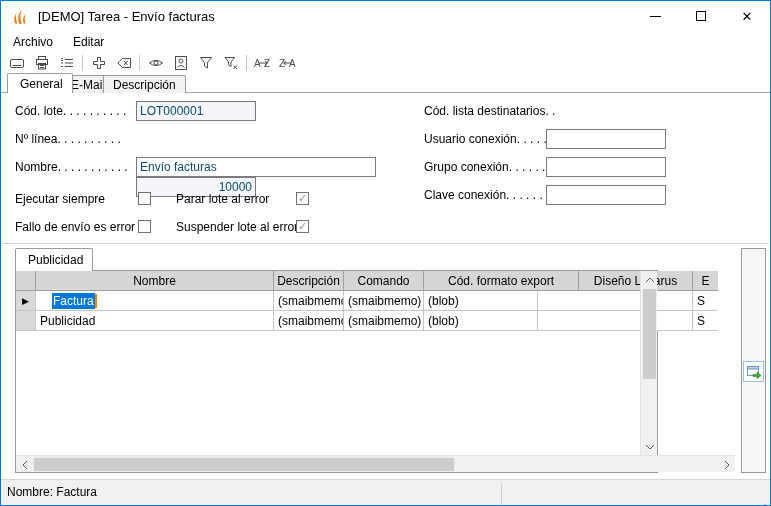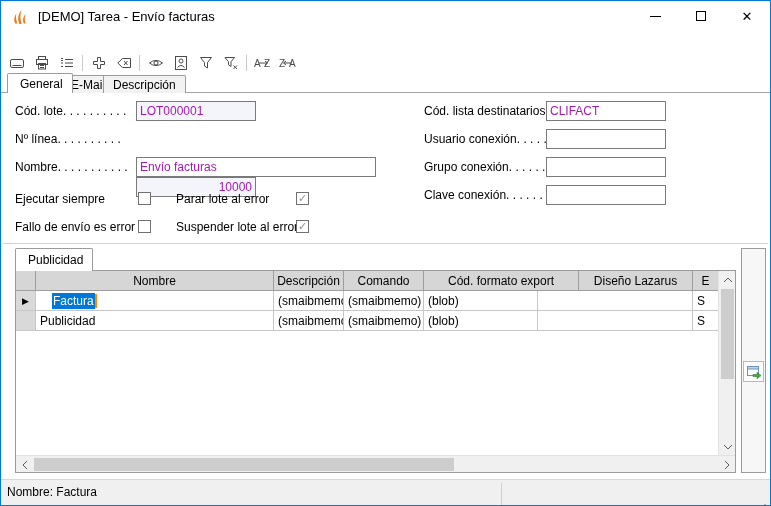--- a/index.html
+++ b/index.html
@@ -32,31 +32,31 @@
   .tab { position:absolute; border:1px solid #9b9b9b; border-bottom:none; border-radius:2px 2px 0 0;
          display:flex; align-items:center; justify-content:center; background:#f2f2f2; z-index:1; padding:0 9px; }
   .tab.active { background:#fff; z-index:3;padding-left:12px; }
   .tab-general { left:6px; top:72px; height:20px; }
   .tab-email   { left:60px; top:74px; height:18px; }
   .tab-desc    { left:102px; top:74px; height:18px; }
 
   
   .flabel { position:absolute; height:20px; line-height:20px; white-space:nowrap; }
   .field { position:absolute; height:20px; border:1px solid #7a7a7a; background:#fff; padding:0 3px;
-           font-family:"Liberation Sans", sans-serif; font-size:12px; color:#a21caf; }
+           font-family:"Liberation Sans", sans-serif; font-size:12px; color:#0c4a6e; }
   .field.ro { background:#f4f4fb; }
   .field.num { text-align:right;margin-top:48px; }
   .cb { position:absolute; width:13px; height:13px; border:1px solid #707070; background:#fff;
         display:flex; align-items:center; justify-content:center; font-size:11px; color:#8e8e8e; line-height:1; }
 
   .hsplit { position:absolute; left:2px; right:2px; top:242px; height:2px; border-top:1px solid #d2d2d2; border-bottom:1px solid #fff; }
 
   
   .tab-docs { left:14px; top:247px; height:23px; z-index:3; background:#fff; }
-  .grid { position:absolute; left:14px; top:269px; width:721px; height:203px; border:1px solid #9b9b9b; background:#fff; }
+  .grid { position:absolute; left:14px; top:269px; width:643px; height:203px; border:1px solid #9b9b9b; background:#fff; }
   .grid-head { position:absolute; left:0; top:0; height:20px; display:flex; }
   .hcell { height:20px; background:#d6d6d6; border-right:1px solid #9e9e9e; border-bottom:1px solid #9e9e9e;
            display:flex; align-items:center; justify-content:center; overflow:hidden; white-space:nowrap; }
   .grid-row { position:absolute; left:0; height:20px; display:flex; }
   .dcell { height:20px; border-right:1px solid #c6c6c6; border-bottom:1px solid #c6c6c6; background:#fff;
            display:flex; align-items:center; padding:0 4px; overflow:hidden; white-space:nowrap; }
   .dcell.ind { background:#d9d9d9; justify-content:center; padding:0; font-size:9px; color:#000; }
   .sel { background:#0078D7; color:#fff; padding:1px 1px; }
   .caret { display:inline-block; width:2px; height:14px; background:#ff8a00; vertical-align:middle; }
 
@@ -96,20 +96,24 @@
         </div>
       <div class="wbtn">
           <span class="glyph-max"></span>
         </div>
       <div class="wbtn">
           <span class="glyph-close">✕</span>
         </div>
     </div>
   </div>
 
+  <div class="menubar">
+    <span class="menu-item">Archivo</span>
+    <span class="menu-item">Editar</span>
+  </div>
 
   <div class="toolbar">
     <span class="tbtn">
       <svg width="16" height="16" viewBox="0 0 16 16" fill="none" stroke="currentColor">
           <rect x="1.5" y="4.5" width="13" height="8" rx="1.5"></rect>
           <path d="M3.5 10.5 h9"></path>
         </svg>
     </span>
     <span class="tbtn">
       <svg width="16" height="16" viewBox="0 0 16 16" fill="none" stroke="currentColor">
@@ -198,21 +202,20 @@
     </span>
 
   <span class="flabel" style="left:14px; top:216px;">Fallo de envío es error</span>
   <span class="cb" style="left:137px; top:219px;"></span>
   <span class="flabel" style="left:175px; top:216px;">Suspender lote al error</span>
   <span class="cb" style="left:295px; top:219px;">
       <span>✓</span>
     </span>
 
   <span class="flabel" style="left:423px; top:100px;">Cód. lista destinatarios. .</span>
-  <input class="field" style="left: 545px; top: 100px; width: 120px;" value="CLIFACT">
   <span class="flabel" style="left:423px; top:128px;">Usuario conexión. . . . .</span>
   <input class="field" style="left: 545px; top: 128px; width: 120px;" value="">
   <span class="flabel" style="left:423px; top:156px;">Grupo conexión. . . . . .</span>
   <input class="field" style="left: 545px; top: 156px; width: 120px;" value="">
   <span class="flabel" style="left:423px; top:184px;">Clave conexión. . . . . .</span>
   <input class="field" style="left: 545px; top: 184px; width: 120px;" value="">
 
   <div class="hsplit"></div>
 
   <div class="tab tab-docs active">Publicidad</div>

